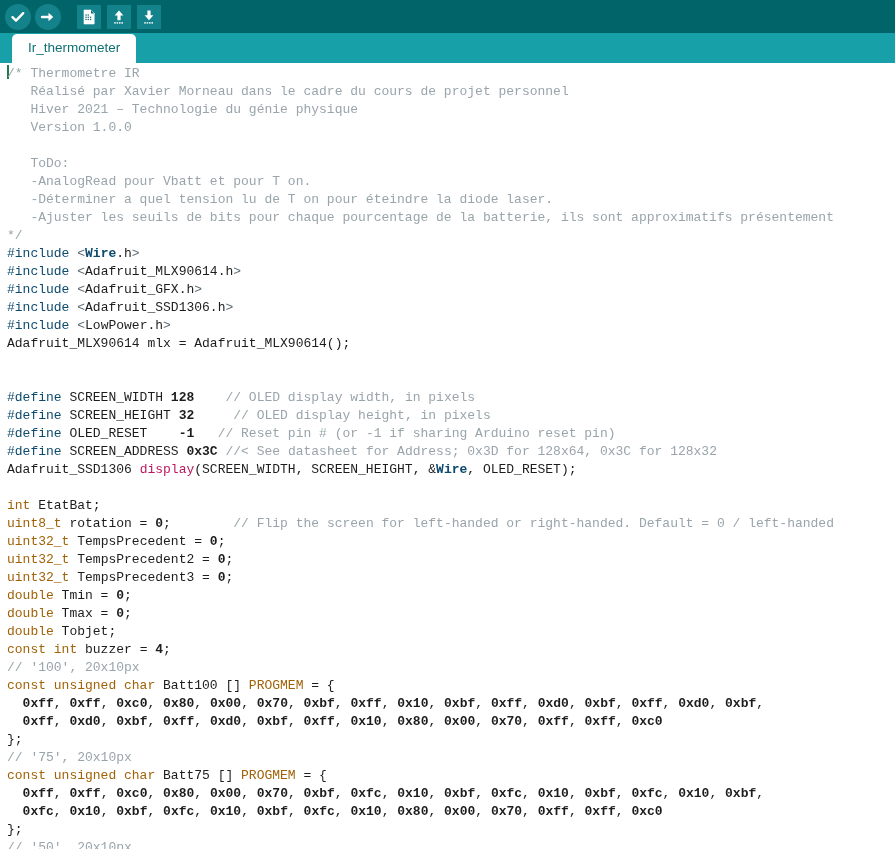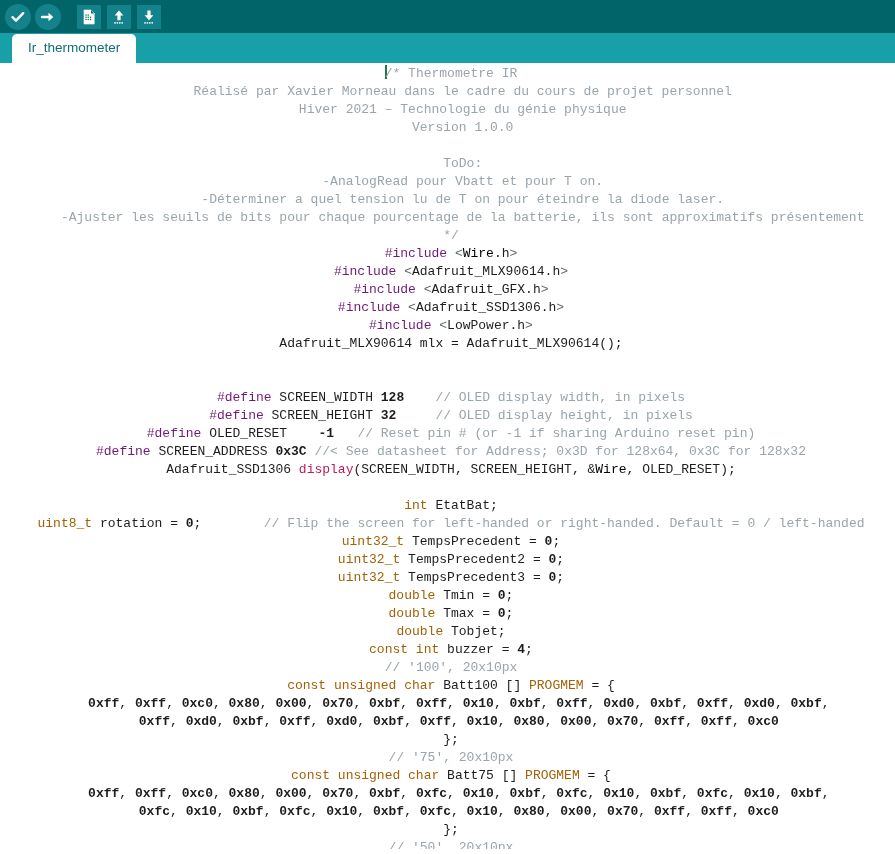--- a/index.html
+++ b/index.html
@@ -88,30 +88,29 @@
     padding-top: 2px;
   }
   .code {
     font-family: "Liberation Mono", monospace;
     font-size: 13px;
     line-height: 18px;
     white-space: pre;
     color: #111111;
     padding-left: 7px;
     box-sizing: border-box;
-    text-align: center;
   }
   .line { height: 18px; white-space: pre; }
 
   
   .c-comment   { color: #99a5ab; }
-  .c-pre       { color: #701a75; }
+  .c-pre       { color: #0c4a6e; }
   .c-type      { color: #a16207; }
   .c-func      { color: #be185d; }
-  .c-lit       { color: #000000; }
+  .c-lit       { color: #0c4a6e; font-weight: bold; }
   .c-plain     { color: #1d1d1d; }
   .c-num       { color: #1d1d1d; font-weight: bold; }
   .c-angle     { color: #5c6b73; }
 
   
   .caret {
     display: inline-block;
     width: 2px;
     height: 14px;
     background: #1d7c48;

